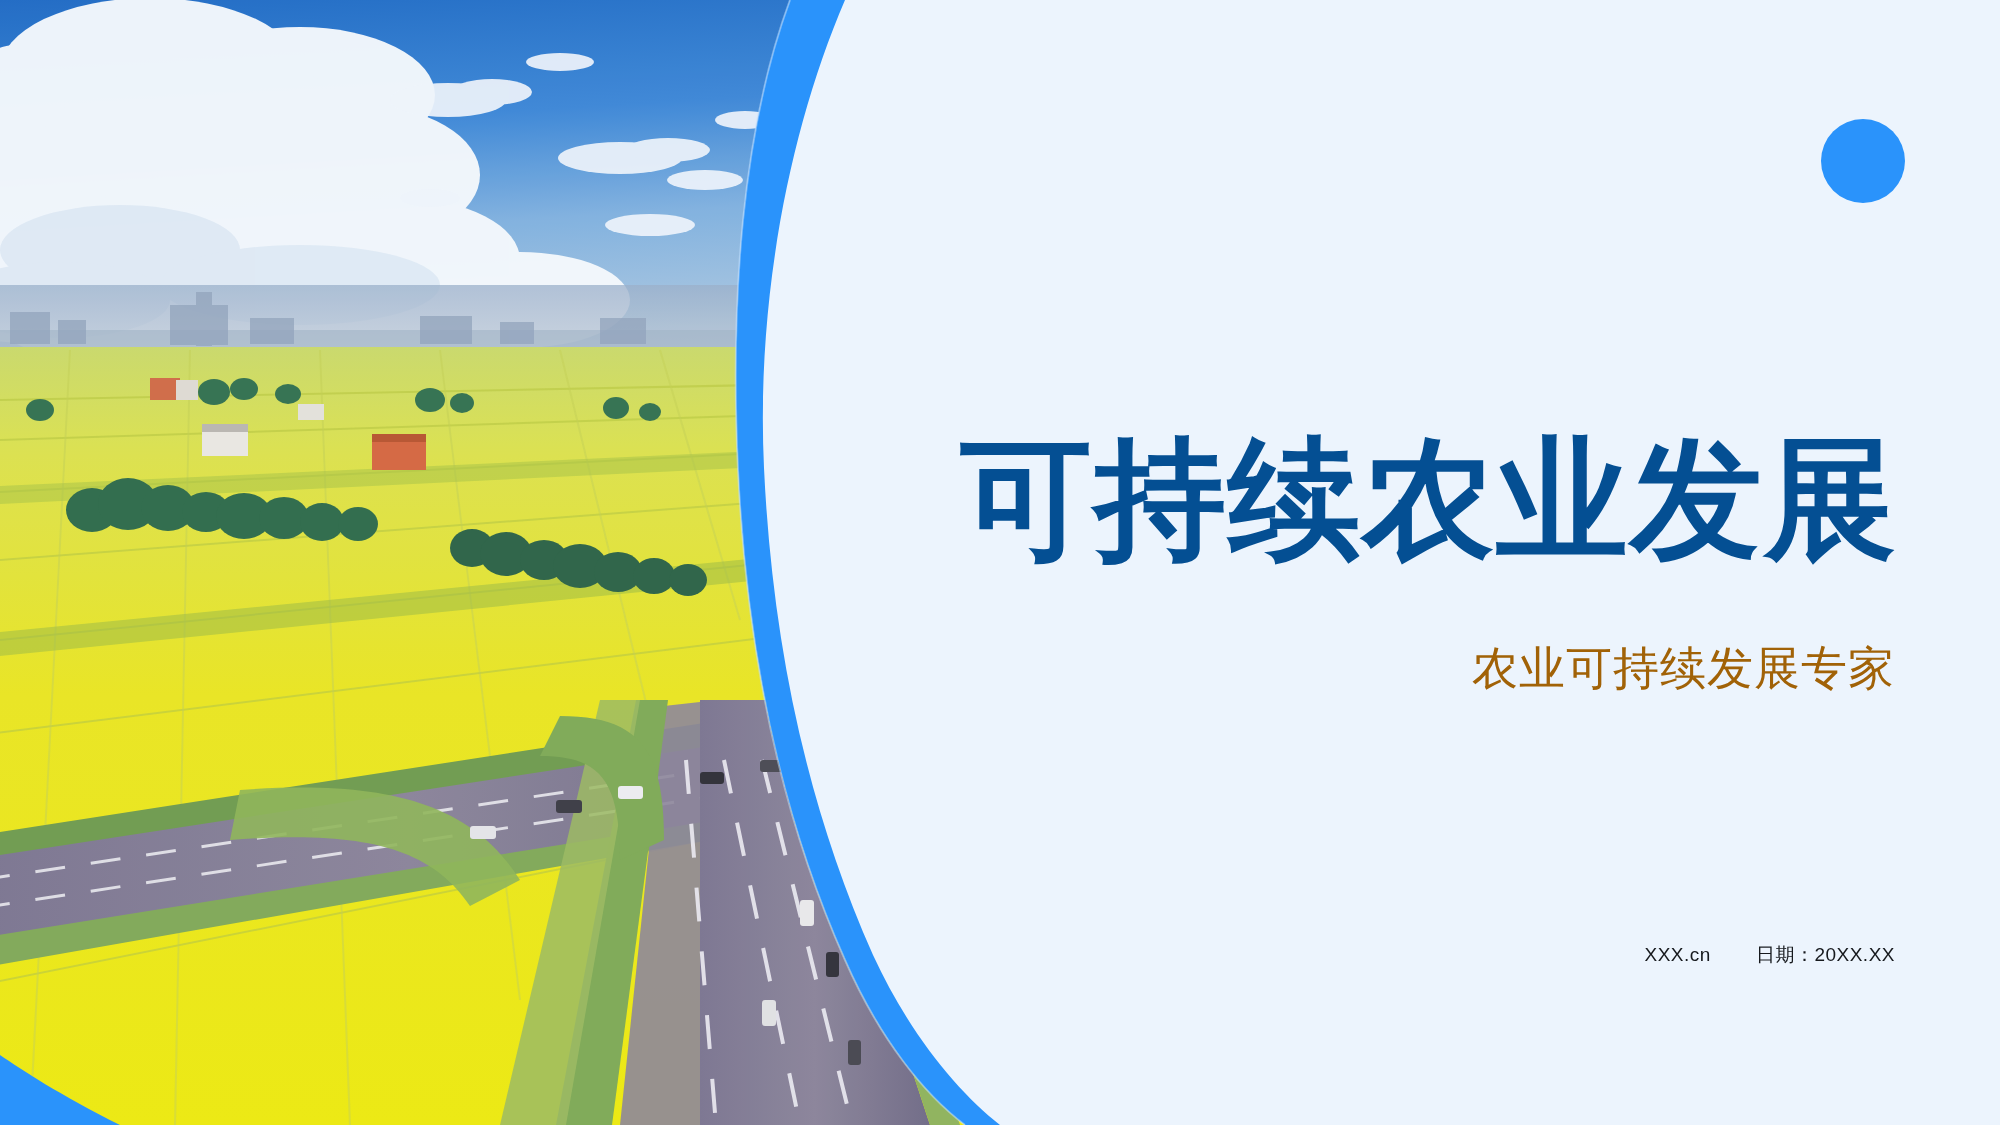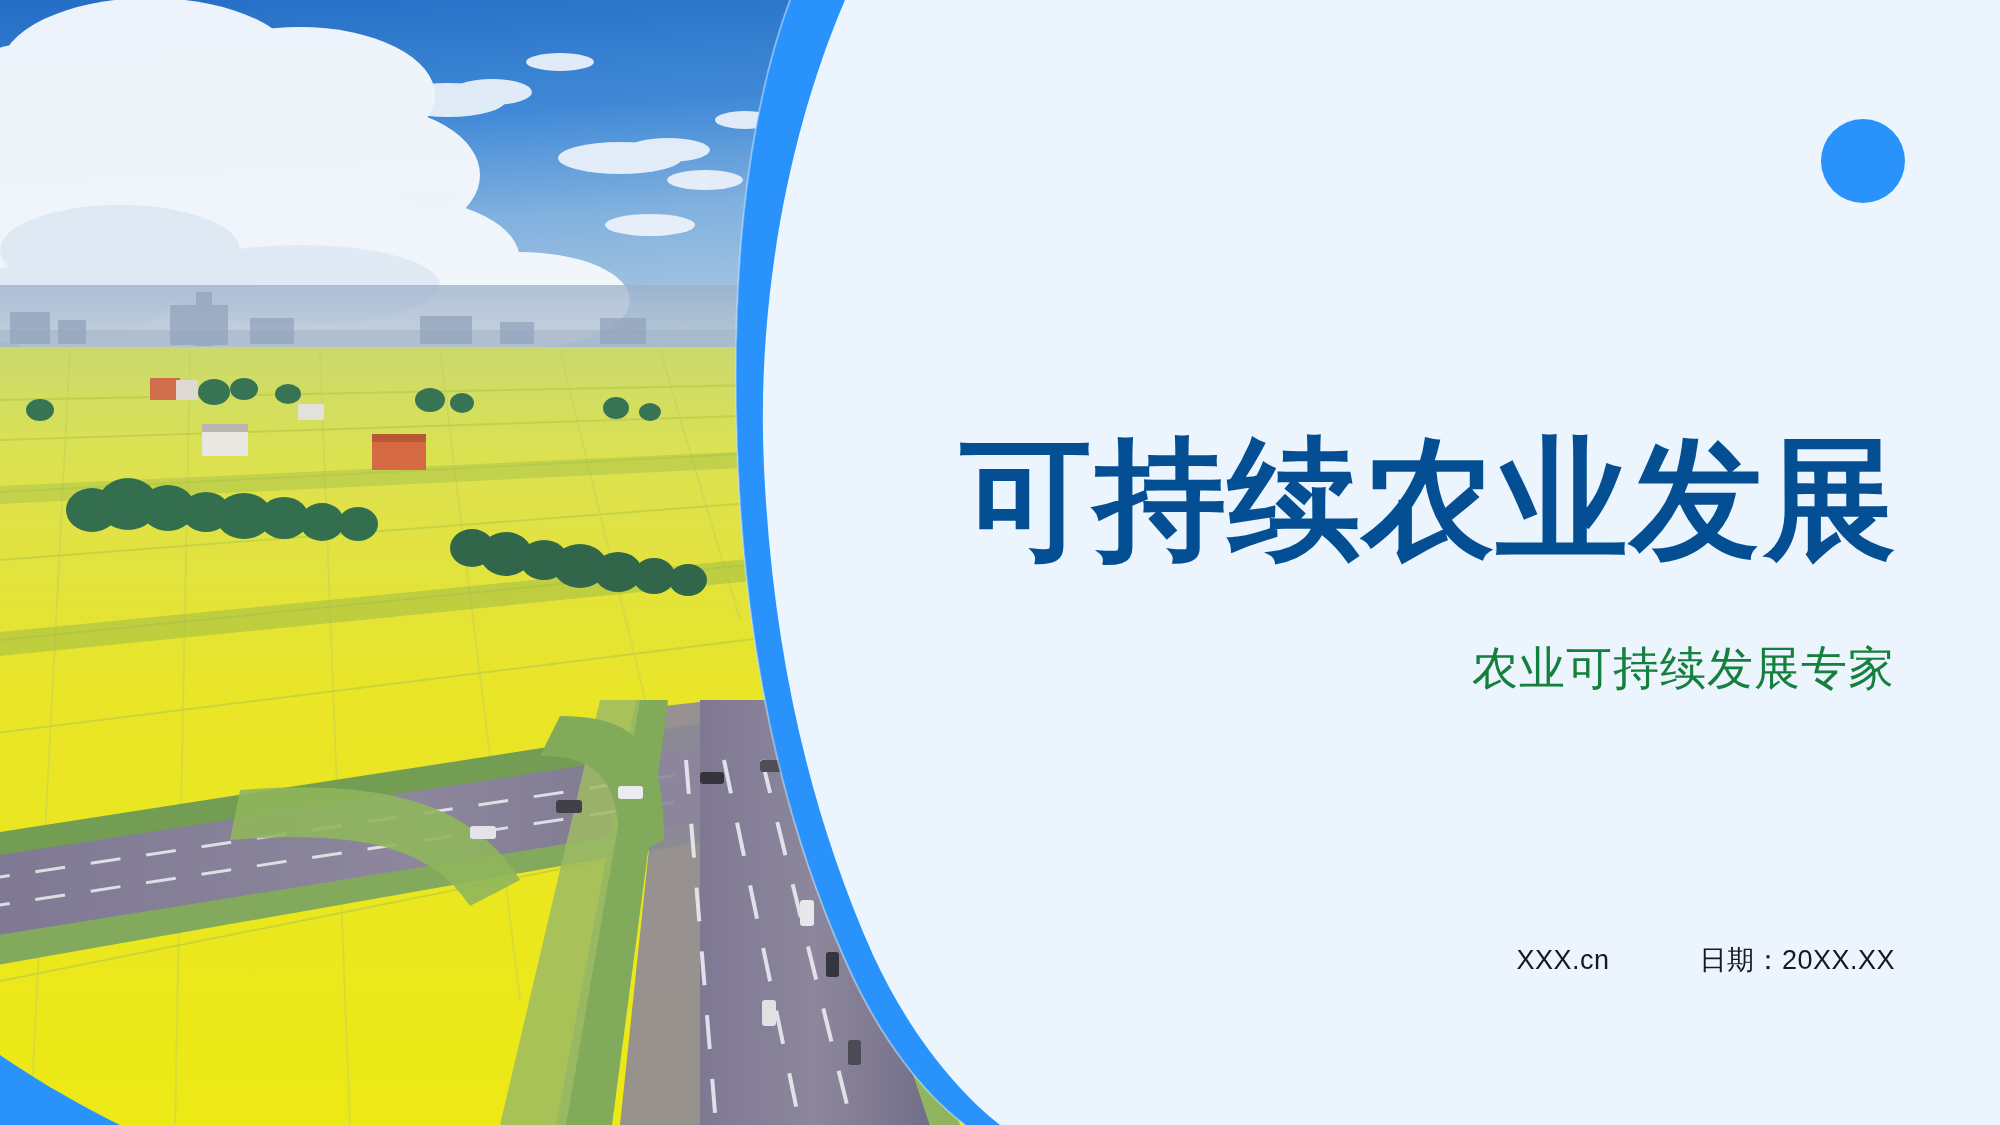--- a/index.html
+++ b/index.html
@@ -71,34 +71,34 @@
 
   .subtitle {
     position: absolute;
     left: 0;
     top: 640px;
     width: 965px;
     text-align: right;
     font-size: 46px;
     line-height: 1.25;
     font-weight: 400;
-    color: #15803d;
+    color: #a16207;
     letter-spacing: 1px;
   }
 
   .footer {
     position: absolute;
     left: 0;
     top: 942px;
     width: 965px;
     display: flex;
     justify-content: flex-end;
     align-items: baseline;
-    gap: 90px;
-    font-size: 27px;
+    gap: 45px;
+    font-size: 19px;
     color: #16191d;
     letter-spacing: 0.5px;
   }
   .footer .f-site { display: inline-block; }
   .footer .f-date { display: inline-block; }
 </style>
 </head>
 <body>
 
 <div id="slide">

